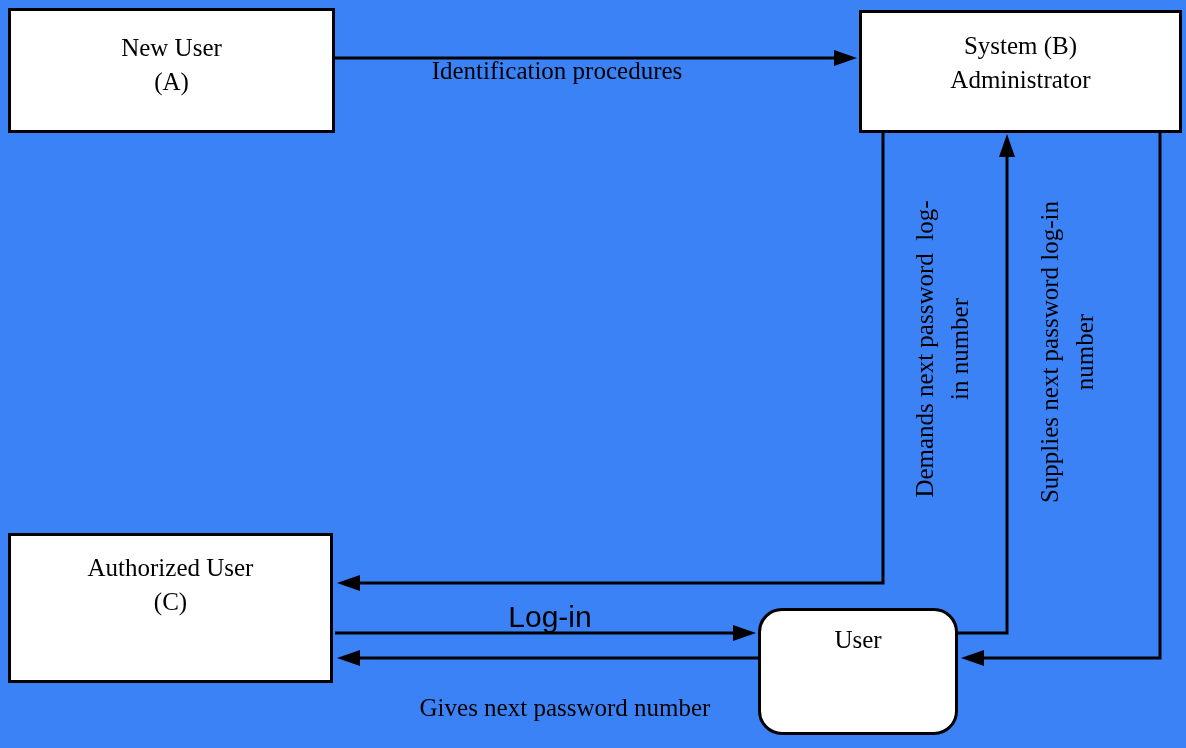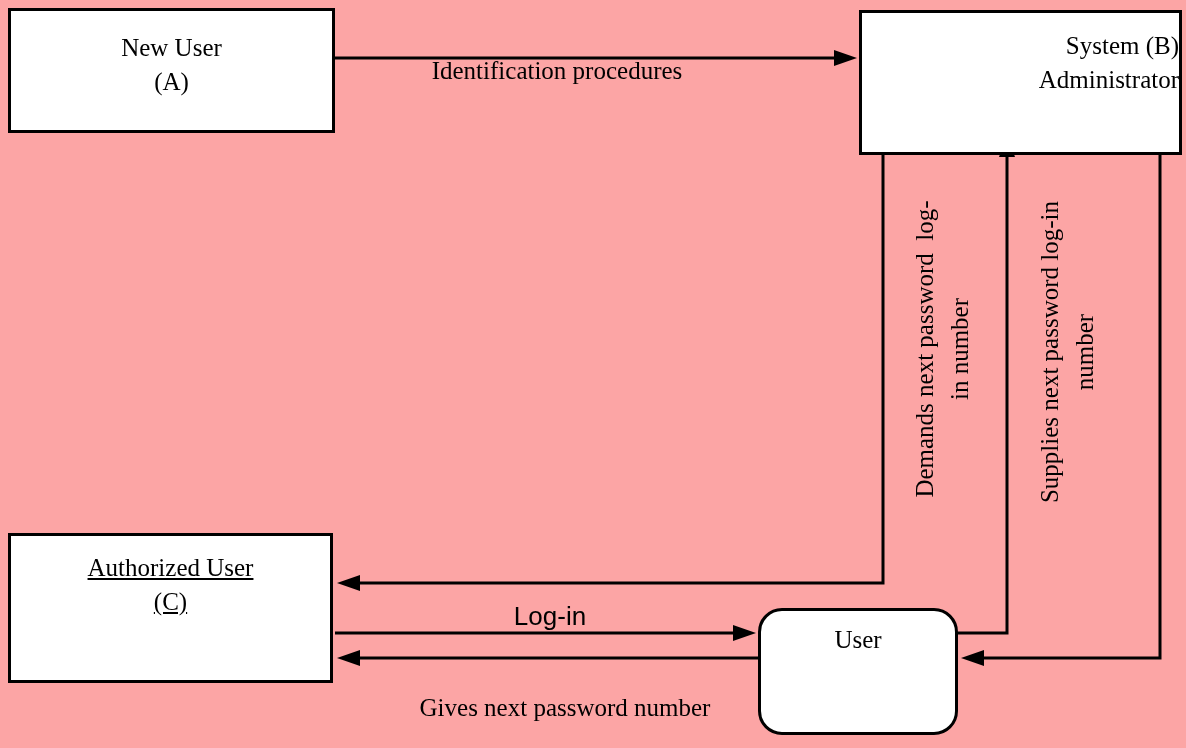--- a/index.html
+++ b/index.html
@@ -4,21 +4,21 @@
 <style>
   html, body {
     margin: 0;
     padding: 0;
     background: #ffffff;
   }
   .canvas {
     position: relative;
     width: 1186px;
     height: 748px;
-    background: #fca5a5;
+    background: #3b82f6;
     overflow: hidden;
     font-family: "Liberation Serif", serif;
     color: #000000;
   }
   .connectors {
     position: absolute;
     left: 0;
     top: 0;
     width: 1186px;
     height: 748px;
@@ -46,21 +46,21 @@
     border-radius: 24px;
   }
   .flow-label {
     position: absolute;
     text-align: center;
     font-size: 25px;
     line-height: 33px;
   }
   .flow-label.sans {
     font-family: "Liberation Sans", sans-serif;
-    font-size: 26px;
+    font-size: 30px;
   }
   .flow-label.vertical {
     transform: rotate(-90deg);
     line-height: 35px;
   }
   .flow-label .pre {
     white-space: pre;
   }
 </style>
 </head>
@@ -99,26 +99,26 @@
       <path d="M1160 133 V658 H982"></path>
       <polygon points="961,658 984,650 984,666"></polygon>
     </g>
   </svg>
 
   <div class="node" style="left:8px; top:8px; width:327px; height:125px; padding-top:20px;">
     <div>New User</div>
     <div>(A)</div>
   </div>
 
-  <div class="node" style="left:859px; top:10px; width:323px; height:145px; padding-top:16px;text-align:right;">
+  <div class="node" style="left:859px; top:10px; width:323px; height:123px; padding-top:16px;">
     <div>System (B)</div>
     <div>Administrator</div>
   </div>
 
-  <div class="node" style="left:8px; top:533px; width:325px; height:150px; padding-top:15px;text-decoration:underline;">
+  <div class="node" style="left:8px; top:533px; width:325px; height:150px; padding-top:15px;">
     <div>Authorized User</div>
     <div>(C)</div>
   </div>
 
   <div class="node rounded" style="left:758px; top:608px; width:200px; height:127px; padding-top:12px;">
     <div>User</div>
   </div>
 
   <div class="flow-label" style="left:337px; top:26px; width:440px;margin-top:28px;">Identification procedures</div>
 

